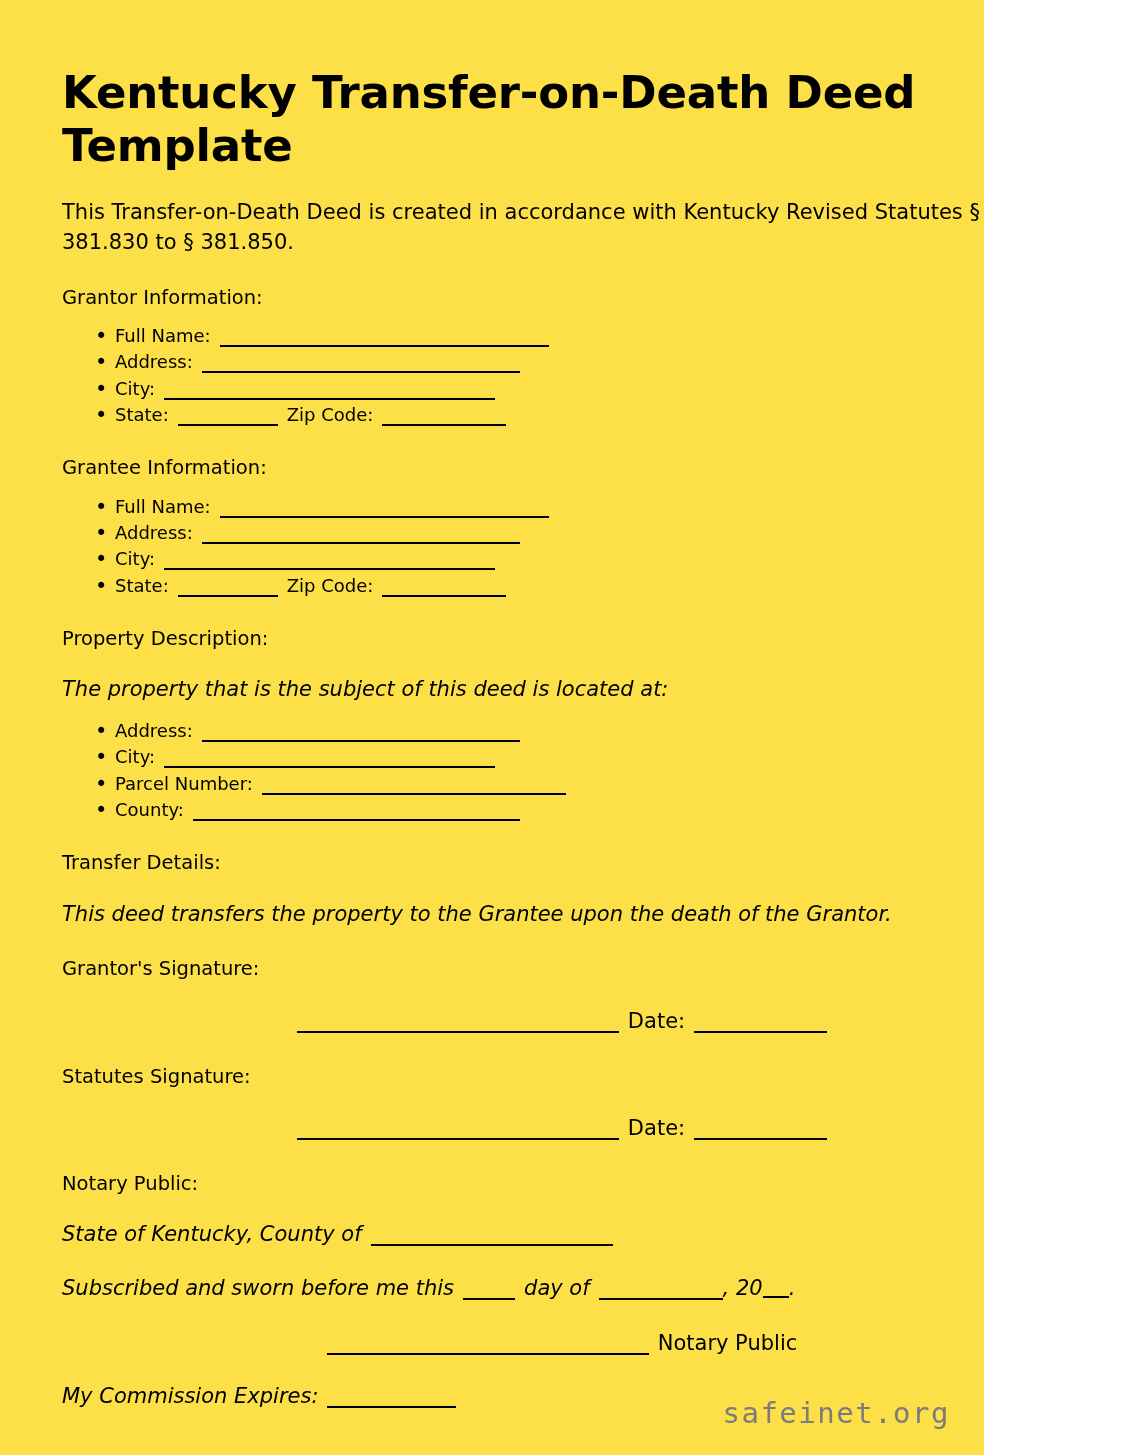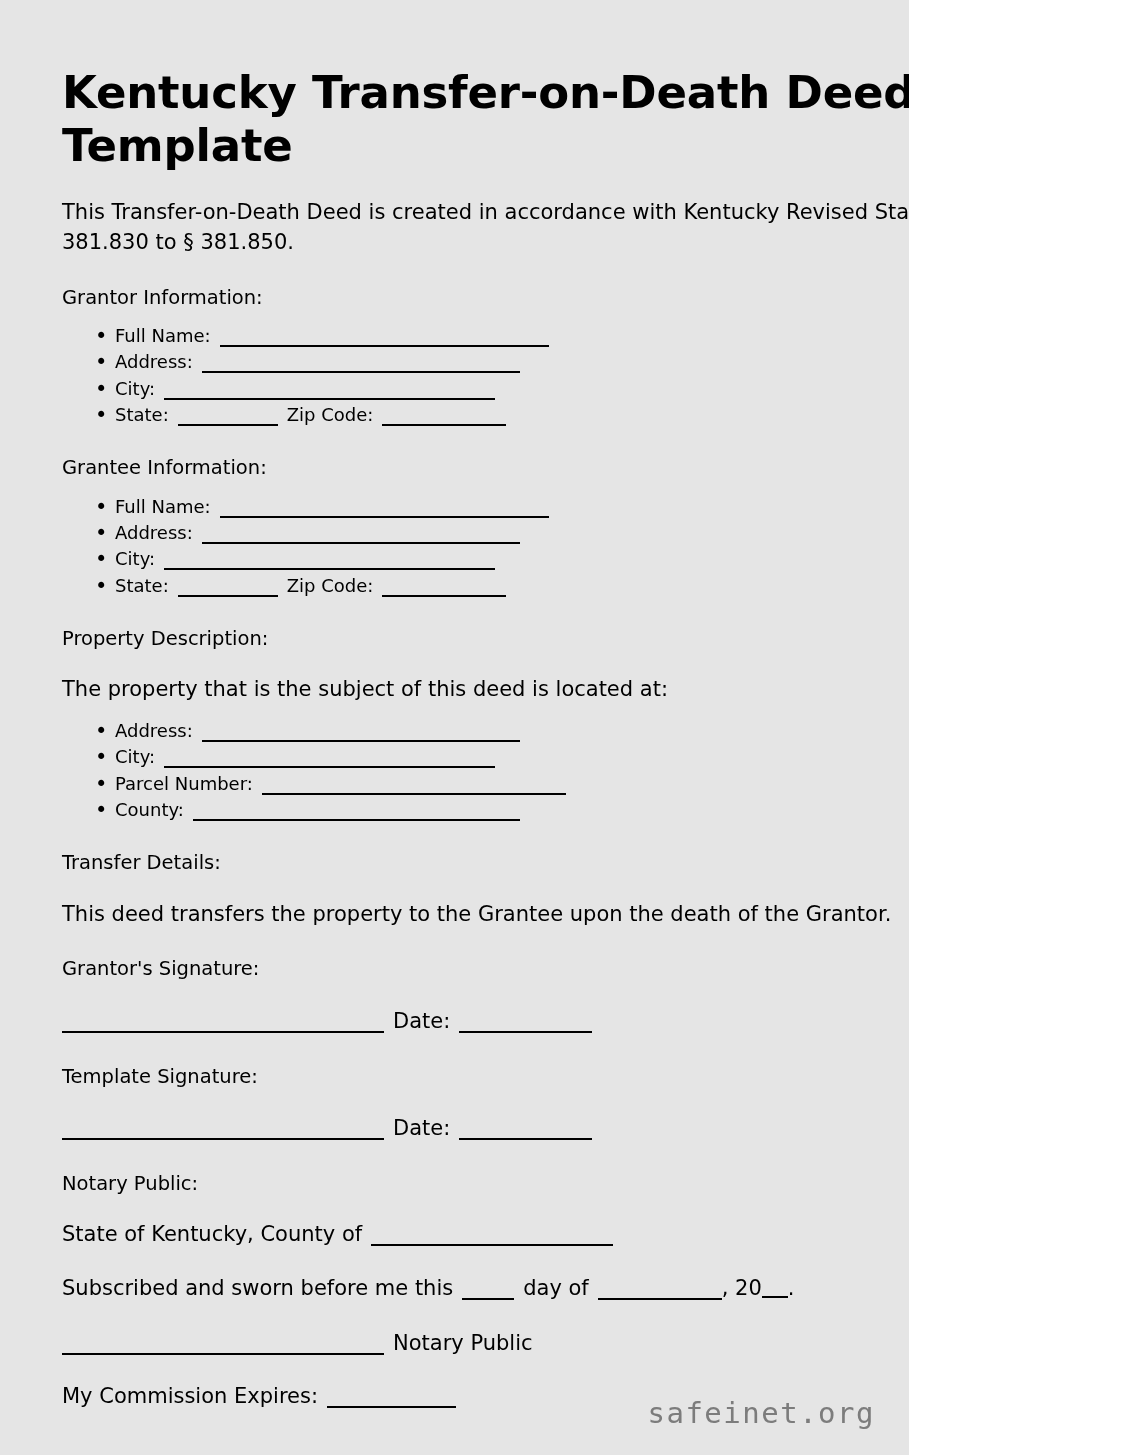--- a/index.html
+++ b/index.html
@@ -8,23 +8,23 @@
     padding: 0;
     background: #ffffff;
   }
   body {
     font-family: "DejaVu Sans", sans-serif;
     color: #000000;
     -webkit-font-smoothing: antialiased;
   }
   .page {
     position: relative;
-    width: 909px;
+    width: 984px;
     height: 1455px;
-    background: #e5e5e5;
+    background: #fde047;
     overflow: hidden;
     box-sizing: border-box;
   }
   .content {
     position: absolute;
     left: 62px;
     top: 0;
     width: 1000px;
   }
 
@@ -40,21 +40,21 @@
   }
 
   
   .para {
     font-size: 21px;
     line-height: 1.42;
     margin: 0;
     padding-top: 26px;
     max-width: 970px;
   }
-  .para.tight { padding-top: 24px; }
+  .para.tight { padding-top: 24px; font-style: italic; }
 
   
   .section-heading {
     font-size: 19.5px;
     font-weight: normal;
     line-height: 1.3;
     margin: 0;
     padding-top: 27px;
   }
 
@@ -102,20 +102,21 @@
   .r-year   { width:  26px; vertical-align: -3px; }
   .r-notary { width: 322px; }
   .r-comm   { width: 129px; }
 
   .sig-line {
     font-size: 21px;
     line-height: 1.42;
     margin: 0;
     padding-top: 25px;
     white-space: nowrap;
+    text-align: center;
   }
   .gap { display: inline-block; width: 9px; }
 
   
   .watermark {
     position: absolute;
     right: 34px;
     bottom: 25px;
     font-family: "DejaVu Sans Mono", "Liberation Mono", monospace;
     font-size: 29px;
@@ -159,21 +160,21 @@
       <li><span>Parcel Number:</span><span class="gap"></span><span class="rule r-parcel"></span></li>
       <li><span>County:</span><span class="gap"></span><span class="rule r-county"></span></li>
     </ul>
 
     <h2 class="section-heading">Transfer Details:</h2>
     <p class="para tight">This deed transfers the property to the Grantee upon the death of the Grantor.</p>
 
     <h2 class="section-heading">Grantor's Signature:</h2>
     <p class="sig-line"><span class="rule r-sig"></span><span class="gap"></span><span>Date:</span><span class="gap"></span><span class="rule r-date"></span></p>
 
-    <h2 class="section-heading">Template Signature:</h2>
+    <h2 class="section-heading">Statutes Signature:</h2>
     <p class="sig-line"><span class="rule r-sig"></span><span class="gap"></span><span>Date:</span><span class="gap"></span><span class="rule r-date"></span></p>
 
     <h2 class="section-heading">Notary Public:</h2>
     <p class="para tight"><span>State of Kentucky, County of</span><span class="gap"></span><span class="rule r-cnty2"></span></p>
     <p class="para tight"><span>Subscribed and sworn before me this</span><span class="gap"></span><span class="rule r-day"></span><span class="gap"></span><span>day of</span><span class="gap"></span><span class="rule r-month"></span><span>, 20</span><span class="rule r-year"></span><span>.</span></p>
     <p class="sig-line"><span class="rule r-notary"></span><span class="gap"></span><span>Notary Public</span></p>
     <p class="para tight"><span>My Commission Expires:</span><span class="gap"></span><span class="rule r-comm"></span></p>
 
   </div>
 

